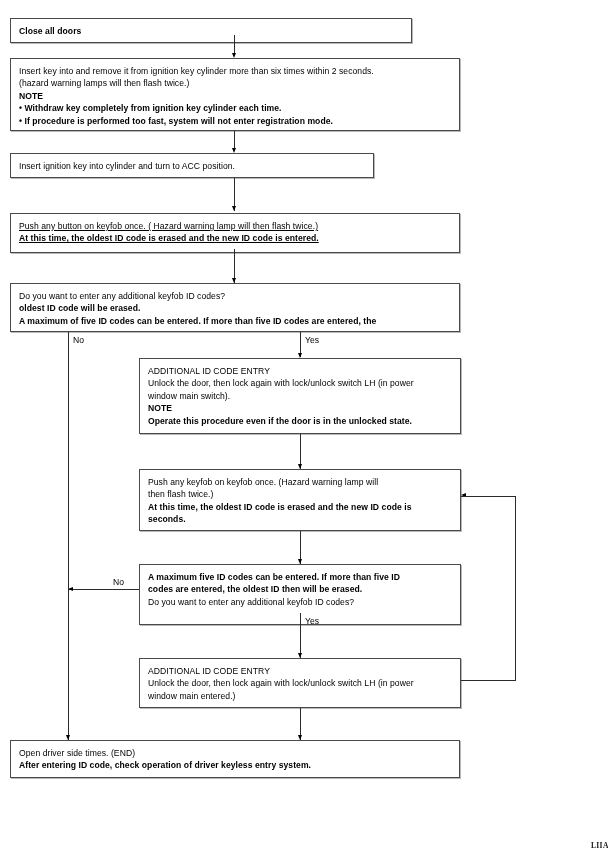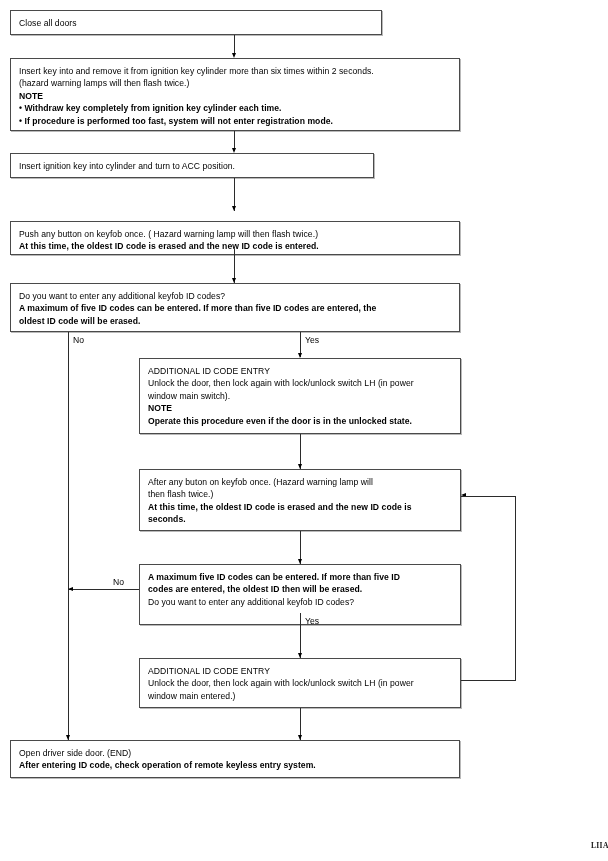--- a/index.html
+++ b/index.html
@@ -73,21 +73,21 @@
     letter-spacing: 0.3px;
     white-space: nowrap;
     color: #1a1a1a;
   }
 </style>
 </head>
 <body>
 
 <div id="canvas">
 
-  <div class="box" style="left:10px; top:10px; width:372px; height:25px;">
+  <div class="box" style="left:10px; top:18px; width:402px; height:25px;font-weight:bold;">
       <span class="ln">Close all doors</span>
     </div>
 
   <div class="vline" style="left:234px; top:35px; height:20px;"></div>
   <div class="arr-down" style="left:232px; top:53px;"></div>
 
   <div class="box" style="left:10px; top:58px; width:450px; height:73px;">
       <span class="ln">Insert key into and remove it from ignition key cylinder more than six times within 2 seconds.</span>
       <span class="ln">(hazard warning lamps will then flash twice.)</span>
       <span class="ln b">NOTE</span>
@@ -98,32 +98,32 @@
   <div class="vline" style="left:234px; top:131px; height:20px;"></div>
   <div class="arr-down" style="left:232px; top:148px;"></div>
 
   <div class="box" style="left:10px; top:153px; width:364px; height:25px;">
       <span class="ln">Insert ignition key into cylinder and turn to ACC position.</span>
     </div>
 
   <div class="vline" style="left:234px; top:178px; height:33px;"></div>
   <div class="arr-down" style="left:232px; top:206px;"></div>
 
-  <div class="box" style="left:10px; top:221px; width:450px; height:34px;">
+  <div class="box" style="left:10px; top:213px; width:450px; height:40px;text-decoration:underline;">
       <span class="ln">Push any button on keyfob once. ( Hazard warning lamp will then flash twice.)</span>
       <span class="ln b">At this time, the oldest ID code is erased and the new ID code is entered.</span>
     </div>
 
   <div class="vline" style="left:234px; top:249px; height:34px;"></div>
   <div class="arr-down" style="left:232px; top:278px;"></div>
 
   <div class="box" style="left:10px; top:283px; width:450px; height:49px;">
       <span class="ln">Do you want to enter any additional keyfob ID codes?</span>
+      <span class="ln b">oldest ID code will be erased.</span>
       <span class="ln b">A maximum of five ID codes can be entered. If more than five ID codes are entered, the</span>
-      <span class="ln b">oldest ID code will be erased.</span>
     </div>
 
   <div class="vline" style="left:68px; top:332px; height:408px;"></div>
   <div class="arr-down" style="left:66px; top:735px;"></div>
   <div class="blabel" style="left:73px; top:335px;">No</div>
 
   <div class="vline" style="left:300px; top:332px; height:25px;"></div>
   <div class="arr-down" style="left:298px; top:353px;"></div>
   <div class="blabel" style="left:305px; top:335px;">Yes</div>
 
@@ -132,21 +132,21 @@
       <span class="ln">Unlock the door, then lock again with lock/unlock switch LH (in power</span>
       <span class="ln">window main switch).</span>
       <span class="ln b">NOTE</span>
       <span class="ln b">Operate this procedure even if the door is in the unlocked state.</span>
     </div>
 
   <div class="vline" style="left:300px; top:434px; height:35px;"></div>
   <div class="arr-down" style="left:298px; top:464px;"></div>
 
   <div class="box" style="left:139px; top:469px; width:322px; height:62px;">
-      <span class="ln">After any buton on keyfob once. (Hazard warning lamp will</span>
+      <span class="ln">Push any keyfob on keyfob once. (Hazard warning lamp will</span>
       <span class="ln">then flash twice.)</span>
       <span class="ln b">At this time, the oldest ID code is erased and the new ID code is</span>
       <span class="ln b">seconds.</span>
     </div>
 
   <div class="arr-left" style="left:461px; top:493px;"></div>
 
   <div class="vline" style="left:300px; top:531px; height:33px;"></div>
   <div class="arr-down" style="left:298px; top:559px;"></div>
 
@@ -171,19 +171,19 @@
     </div>
 
   <div class="hline" style="left:461px; top:680px; width:54px;"></div>
   <div class="vline" style="left:515px; top:496px; height:185px;"></div>
   <div class="hline" style="left:461px; top:496px; width:55px;"></div>
 
   <div class="vline" style="left:300px; top:708px; height:32px;"></div>
   <div class="arr-down" style="left:298px; top:735px;"></div>
 
   <div class="box" style="left:10px; top:740px; width:450px; height:38px;">
-      <span class="ln">Open driver side door. (END)</span>
-      <span class="ln b">After entering ID code, check operation of remote keyless entry system.</span>
+      <span class="ln">Open driver side times. (END)</span>
+      <span class="ln b">After entering ID code, check operation of driver keyless entry system.</span>
     </div>
 
   <div class="figcode" style="left:591px; top:841px;font-family:Liberation Serif, serif;">LIIA1513E</div>
 
 </div>
 
 </body></html>

